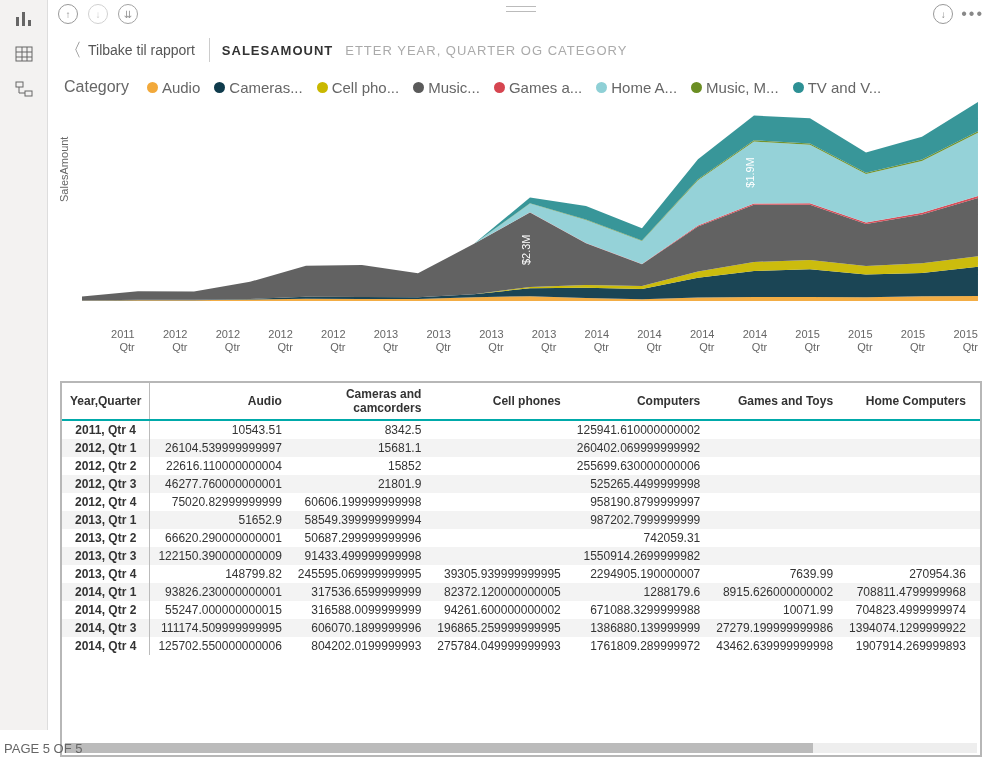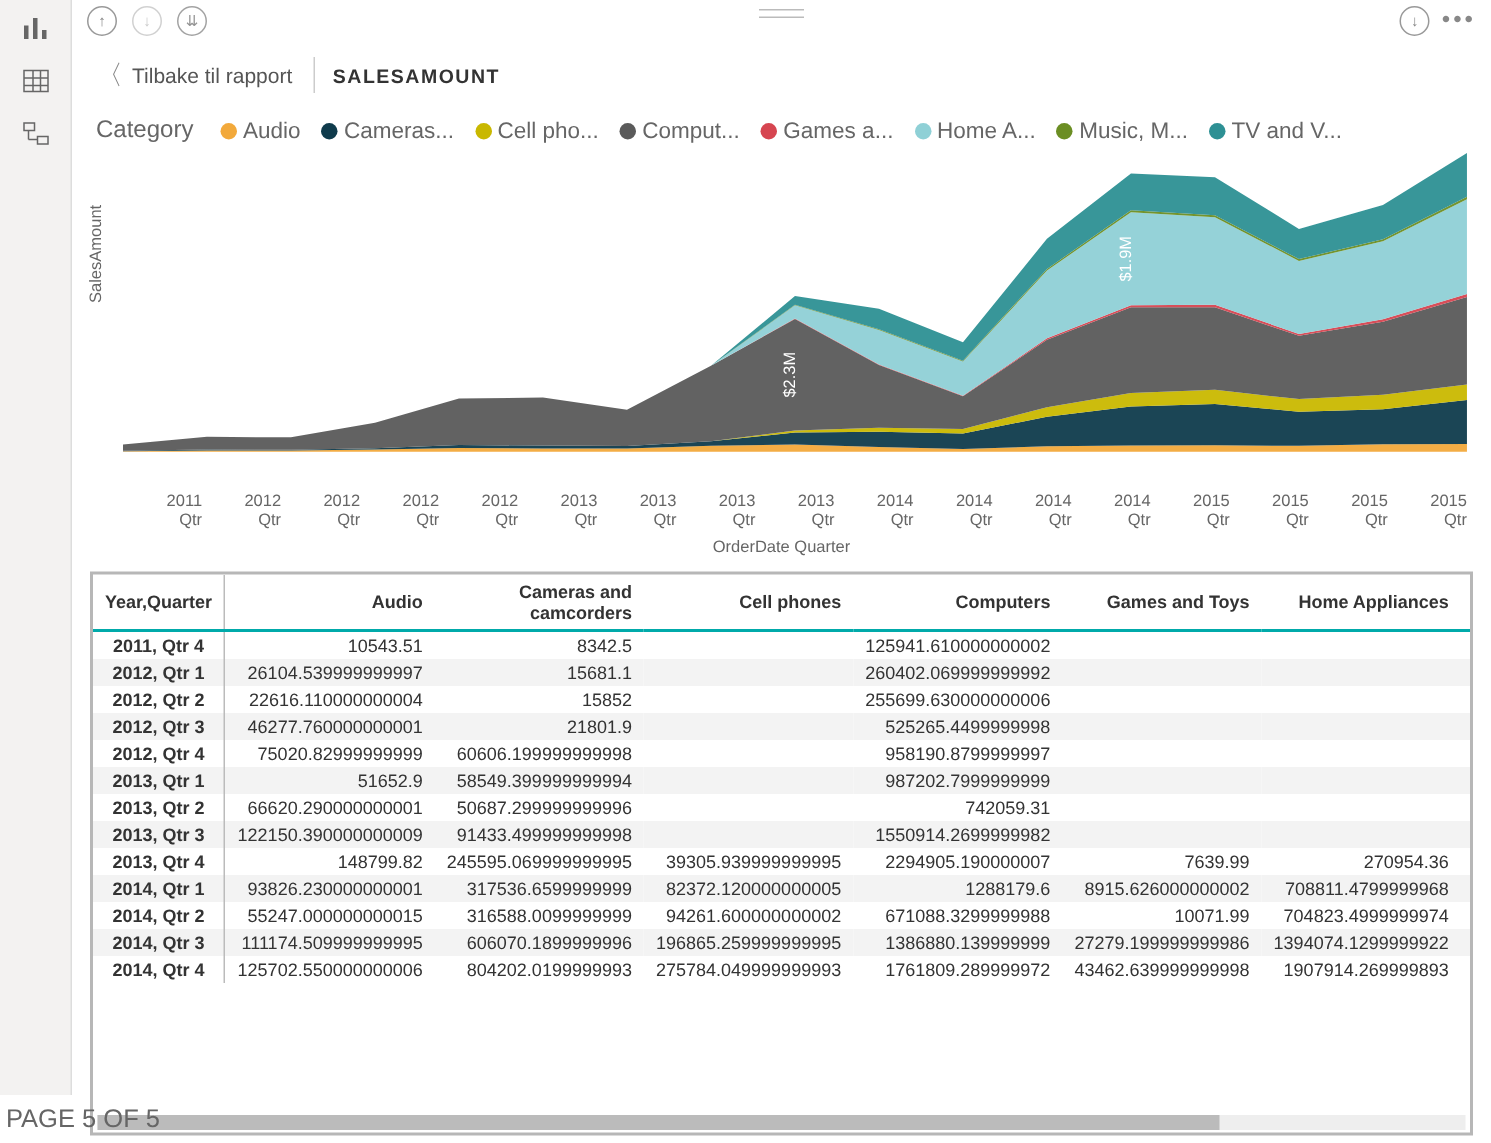--- a/index.html
+++ b/index.html
@@ -40,21 +40,21 @@
 th:first-child { border-right:1px solid #bbb; }
 td { padding:2px 8px; text-align:right; white-space:nowrap; }
 td:first-child { text-align:center; font-weight:600; border-right:1px solid #bbb; }
 tbody tr:nth-child(even) td { background:#f3f3f3; }
 tbody tr:nth-child(odd) td { background:#fff; }
 th.num { text-align:right; }
 th.first { width:92px; }
 .hscroll { position:absolute; bottom:2px; left:3px; right:3px; height:10px; background:#eee; }
 .hscroll-thumb { position:absolute; left:0; width:82%; height:100%; background:#bbb; }
 
-.status { position:absolute; left:4px; bottom:6px; font-size:17px; color:#666; }
+.status { position:absolute; left:4px; bottom:6px; font-size:13px; color:#666; }
 
 .dlabel { font-size:11px; fill:#fff; font-weight:500; }
 </style>
 </head>
 <body>
 
 <div class="sidebar">
   <div class="sidebar-icon">
     <svg viewBox="0 0 20 20" width="20" height="20">
         <rect x="2" y="9" width="3" height="9" fill="#666"></rect>
@@ -92,40 +92,41 @@
       <div class="dots">•••</div>
     </div>
   </div>
 
   <div class="header-row">
     <div class="back-link">
       <span class="chev-left">〈</span>
       <span>Tilbake til rapport</span>
     </div>
     <span class="title-main">SALESAMOUNT</span>
+    <span class="title-sub">ETTER YEAR, QUARTER OG CATEGORY</span>
   </div>
 
   <div class="legend-row">
     <span class="legend-title">Category</span>
 
   <span class="legend-item">
         <span class="legend-dot" style="background: rgb(242, 169, 59);"></span>
         <span>Audio</span>
       </span>
       <span class="legend-item">
         <span class="legend-dot" style="background: rgb(15, 59, 76);"></span>
         <span>Cameras...</span>
       </span>
       <span class="legend-item">
         <span class="legend-dot" style="background: rgb(201, 184, 0);"></span>
         <span>Cell pho...</span>
       </span>
       <span class="legend-item">
         <span class="legend-dot" style="background: rgb(90, 90, 90);"></span>
-        <span>Comput...</span>
+        <span>Music...</span>
       </span>
       <span class="legend-item">
         <span class="legend-dot" style="background: rgb(214, 69, 80);"></span>
         <span>Games a...</span>
       </span>
       <span class="legend-item">
         <span class="legend-dot" style="background: rgb(143, 208, 214);"></span>
         <span>Home A...</span>
       </span>
       <span class="legend-item">
@@ -164,34 +165,33 @@
         <div class="xtick">2013<br>Qtr</div>
         <div class="xtick">2014<br>Qtr</div>
         <div class="xtick">2014<br>Qtr</div>
         <div class="xtick">2014<br>Qtr</div>
         <div class="xtick">2014<br>Qtr</div>
         <div class="xtick">2015<br>Qtr</div>
         <div class="xtick">2015<br>Qtr</div>
         <div class="xtick">2015<br>Qtr</div>
         <div class="xtick">2015<br>Qtr</div>
       </div>
-    <div class="xlabel">OrderDate Quarter</div>
   </div>
 
   <div class="table-wrap">
     <table>
       <thead>
           <tr id="thead-row">
             <th class="first">Year,Quarter</th>
             <th class="num">Audio</th>
             <th class="num">Cameras and<br>camcorders</th>
             <th class="num">Cell phones</th>
             <th class="num">Computers</th>
             <th class="num">Games and Toys</th>
-            <th class="num">Home Appliances</th>
+            <th class="num">Home Computers</th>
             <th class="num">M<br>Au</th>
           </tr>
         </thead>
       <tbody id="tbody">
           <tr>
             <td>2011, Qtr 4</td>
             <td>10543.51</td>
             <td>8342.5</td>
             <td></td>
             <td>125941.610000000002</td>

